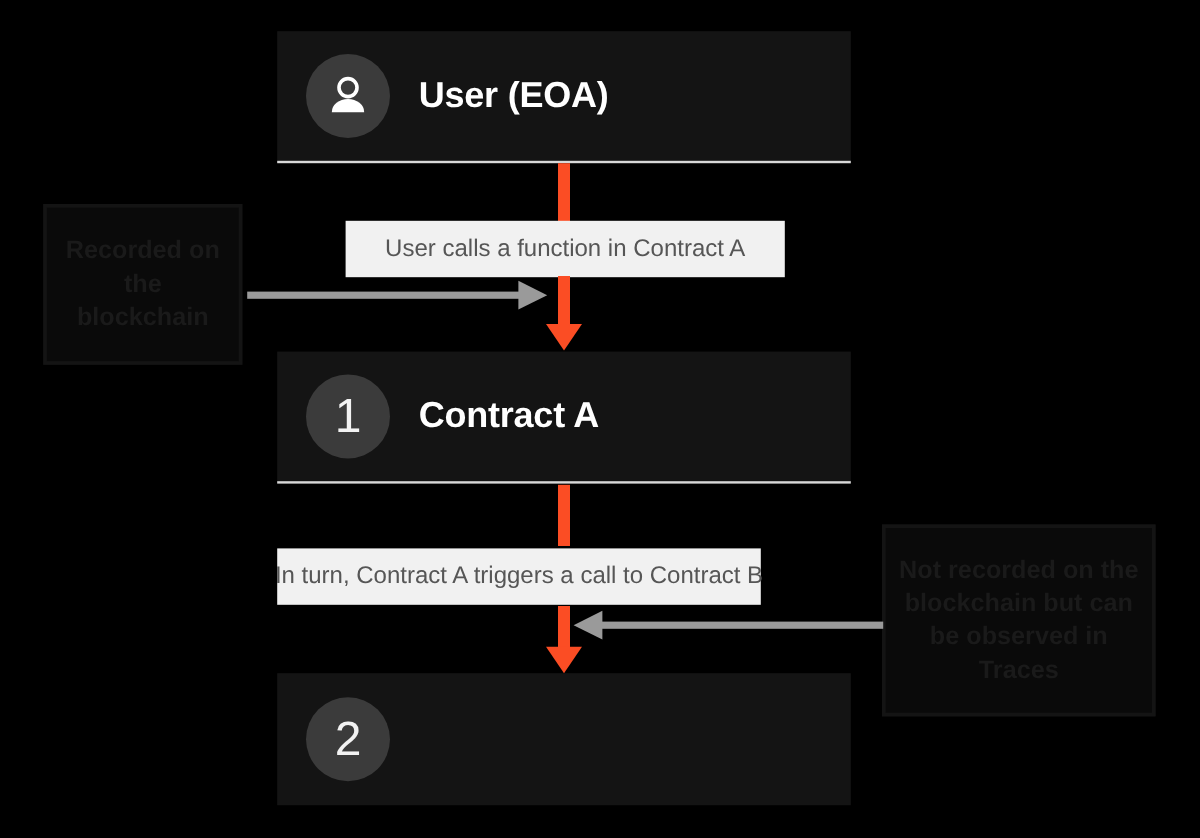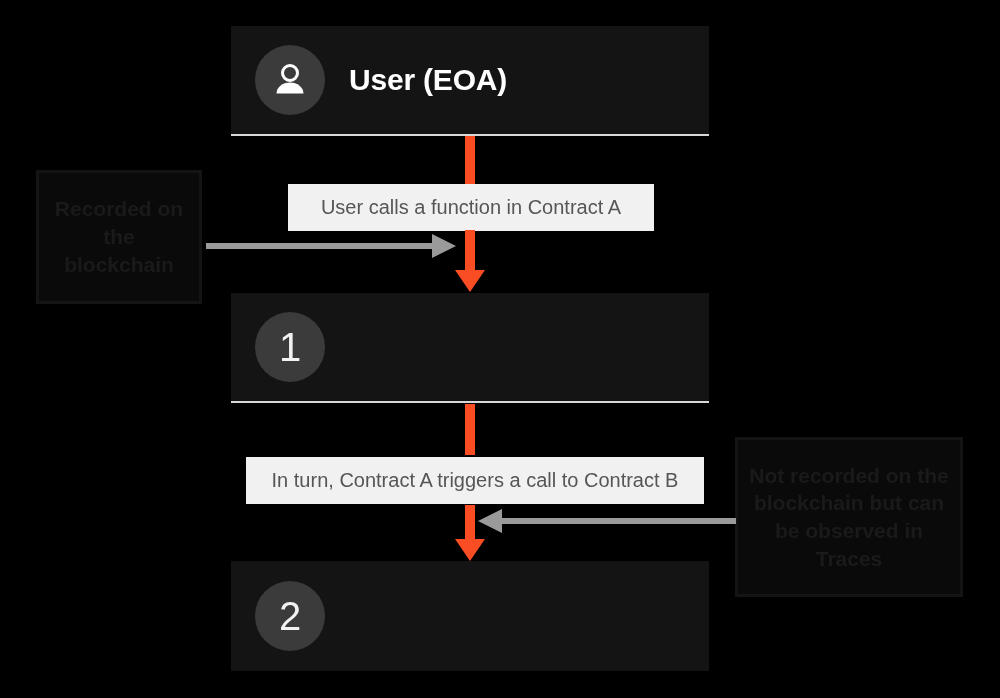--- a/index.html
+++ b/index.html
@@ -122,23 +122,22 @@
     white-space: nowrap;
     box-sizing: border-box;
   }
   .chip-1 {
     left: 288px; top: 184px;
     width: 366px; height: 47px;
     padding: 0 20px;
   }
   .chip-2 {
     left: 231px; top: 457px;
-    width: 458px; height: 47px;
+    width: 403px; height: 47px;
     padding: 0 20px;
-    margin-left: 15px;
   }
 
   
   .callout {
     position: absolute;
     background: #0a0a0a;
     border: 3px solid #141414;
     box-sizing: border-box;
     display: flex;
     align-items: center;
@@ -217,20 +216,21 @@
 
   <div class="oarrow oarrow-2">
     <div class="shaft"></div>
     <div class="head"></div>
   </div>
 
   <div class="node node-ca">
     <div class="badge">
       <span class="badge-num">1</span>
     </div>
+    <div class="node-label">Contract A</div>
   </div>
 
   <div class="oarrow oarrow-3">
     <div class="shaft"></div>
   </div>
 
   <div class="chip chip-2">
     <span>In turn, Contract A triggers a call to Contract B</span>
   </div>
 

